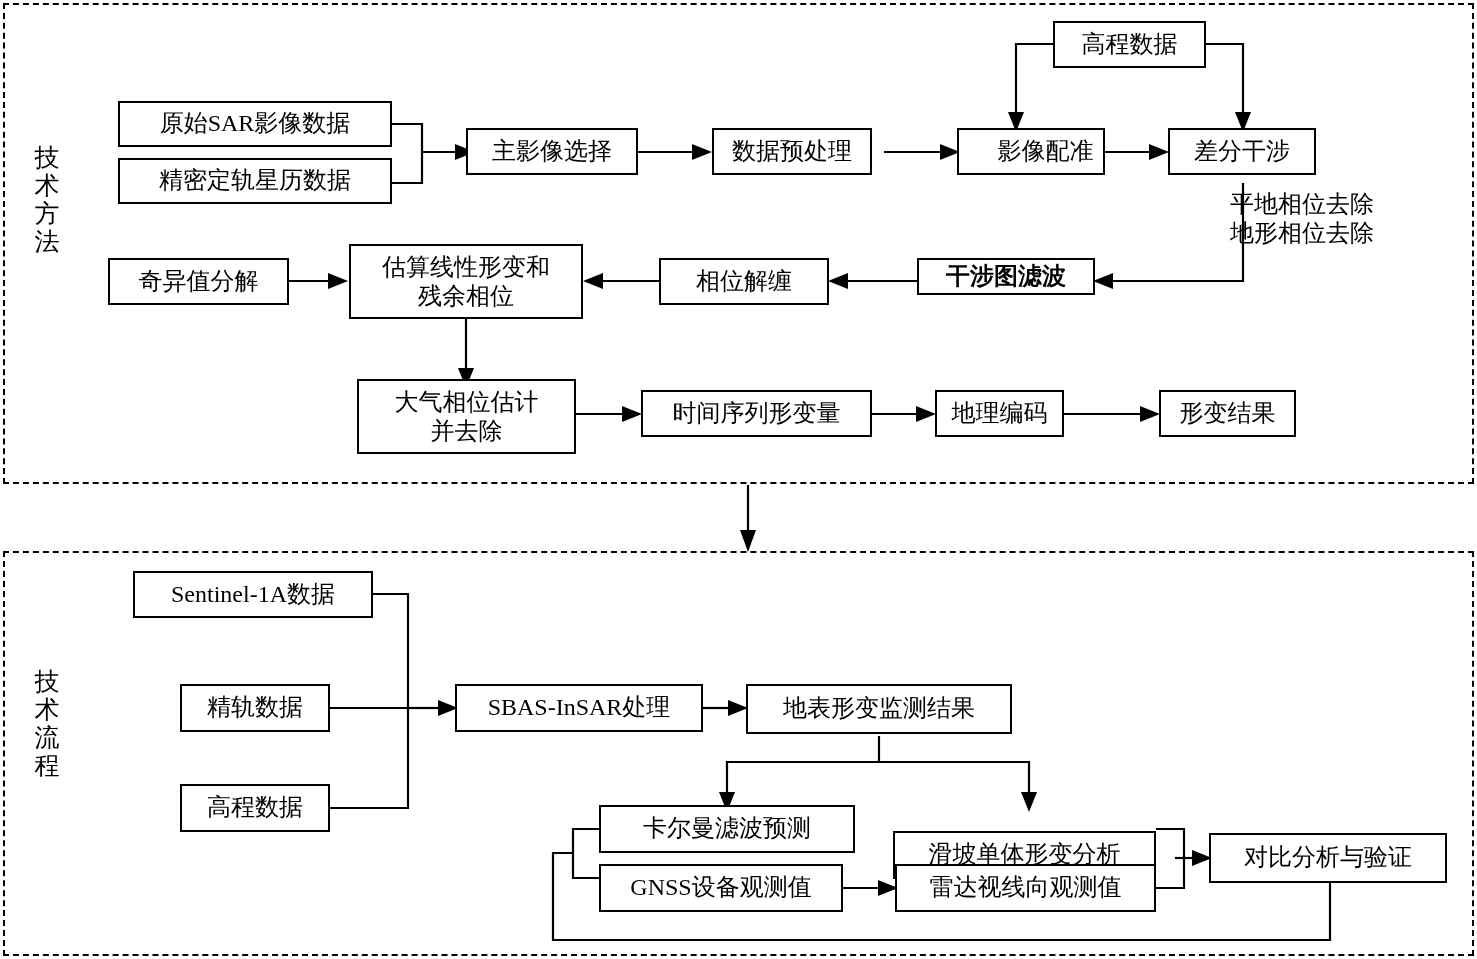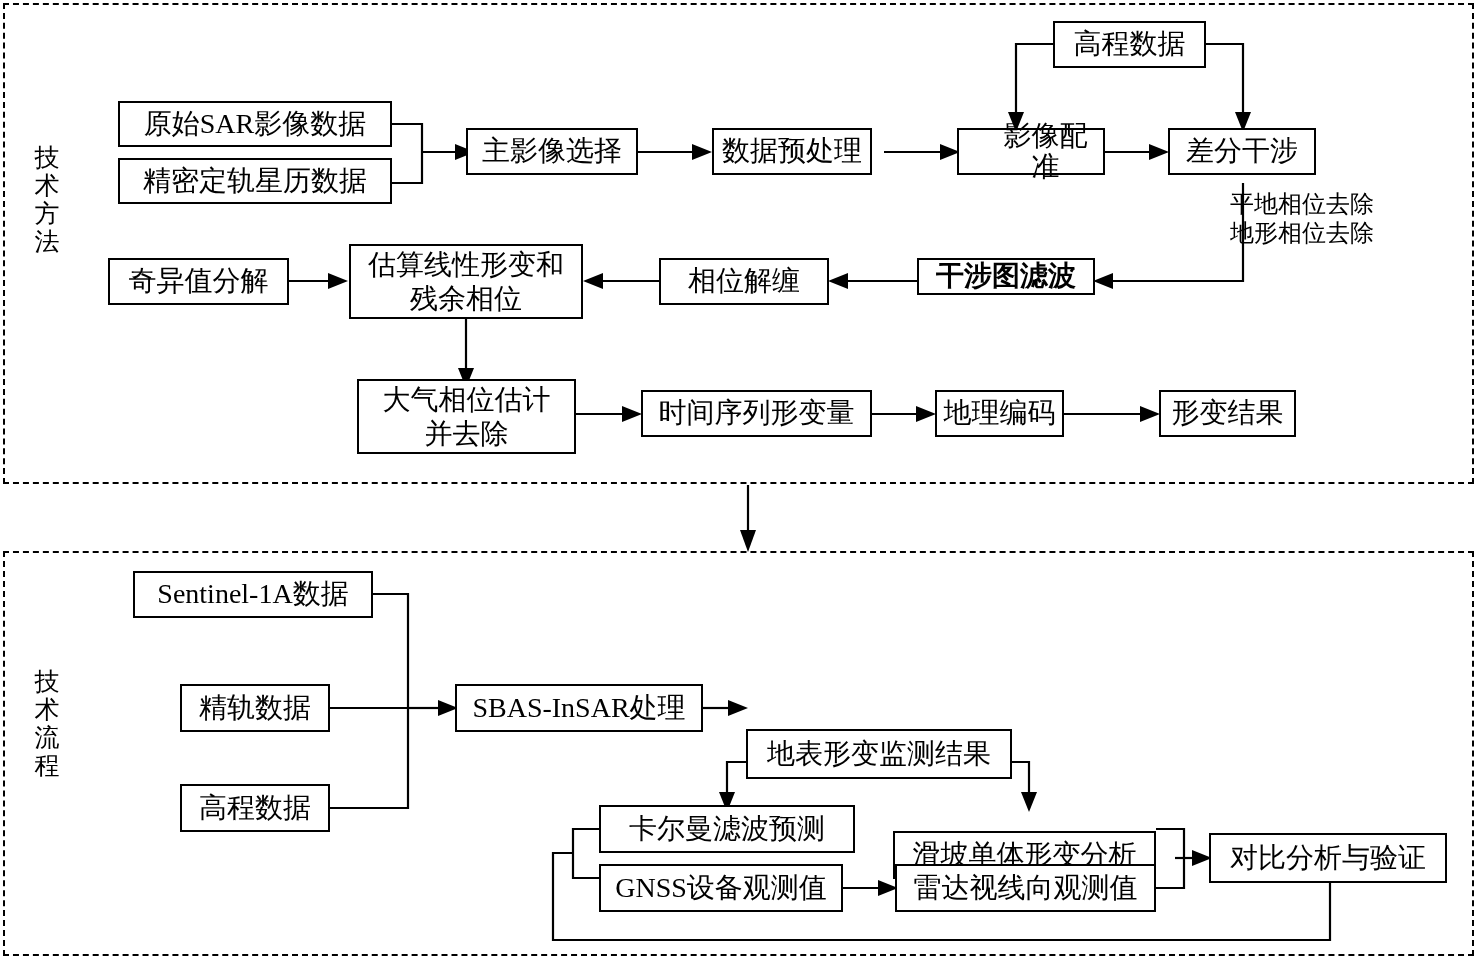--- a/index.html
+++ b/index.html
@@ -34,21 +34,21 @@
   }
   .node {
     position: absolute;
     box-sizing: border-box;
     border: 2px solid #000000;
     background: #ffffff;
     display: flex;
     align-items: center;
     justify-content: center;
     text-align: center;
-    font-size: 28px;
+    font-size: 24px;
     line-height: 1.08;
     color: #000000;
     padding: 0 4px;
     z-index: 3;
   }
   .node.two-line { line-height: 1.18; }
   .annot {
     position: absolute;
     font-size: 24px;
     line-height: 1.2;
@@ -197,21 +197,21 @@
 程</div>
 
   <div class="node" style="left:133px; top:571px; width:240px; height:47px;">Sentinel-1A数据</div>
 
   <div class="node" style="left:180px; top:684px; width:150px; height:48px;">精轨数据</div>
 
   <div class="node" style="left:180px; top:784px; width:150px; height:48px;">高程数据</div>
 
   <div class="node" style="left:455px; top:684px; width:248px; height:48px;">SBAS-InSAR处理</div>
 
-  <div class="node" style="left:746px; top:684px; width:266px; height:50px;margin-top:45px;">地表形变监测结果</div>
+  <div class="node" style="left:746px; top:684px; width:266px; height:50px;">地表形变监测结果</div>
 
   <div class="node" style="left:599px; top:805px; width:256px; height:48px;">卡尔曼滤波预测</div>
 
   <div class="node" style="left:893px; top:831px; width:263px; height:48px;">滑坡单体形变分析</div>
 
   <div class="node" style="left:599px; top:864px; width:244px; height:48px;">GNSS设备观测值</div>
 
   <div class="node" style="left:895px; top:864px; width:261px; height:48px;">雷达视线向观测值</div>
 
   <div class="node" style="left:1209px; top:833px; width:238px; height:50px;">对比分析与验证</div>

